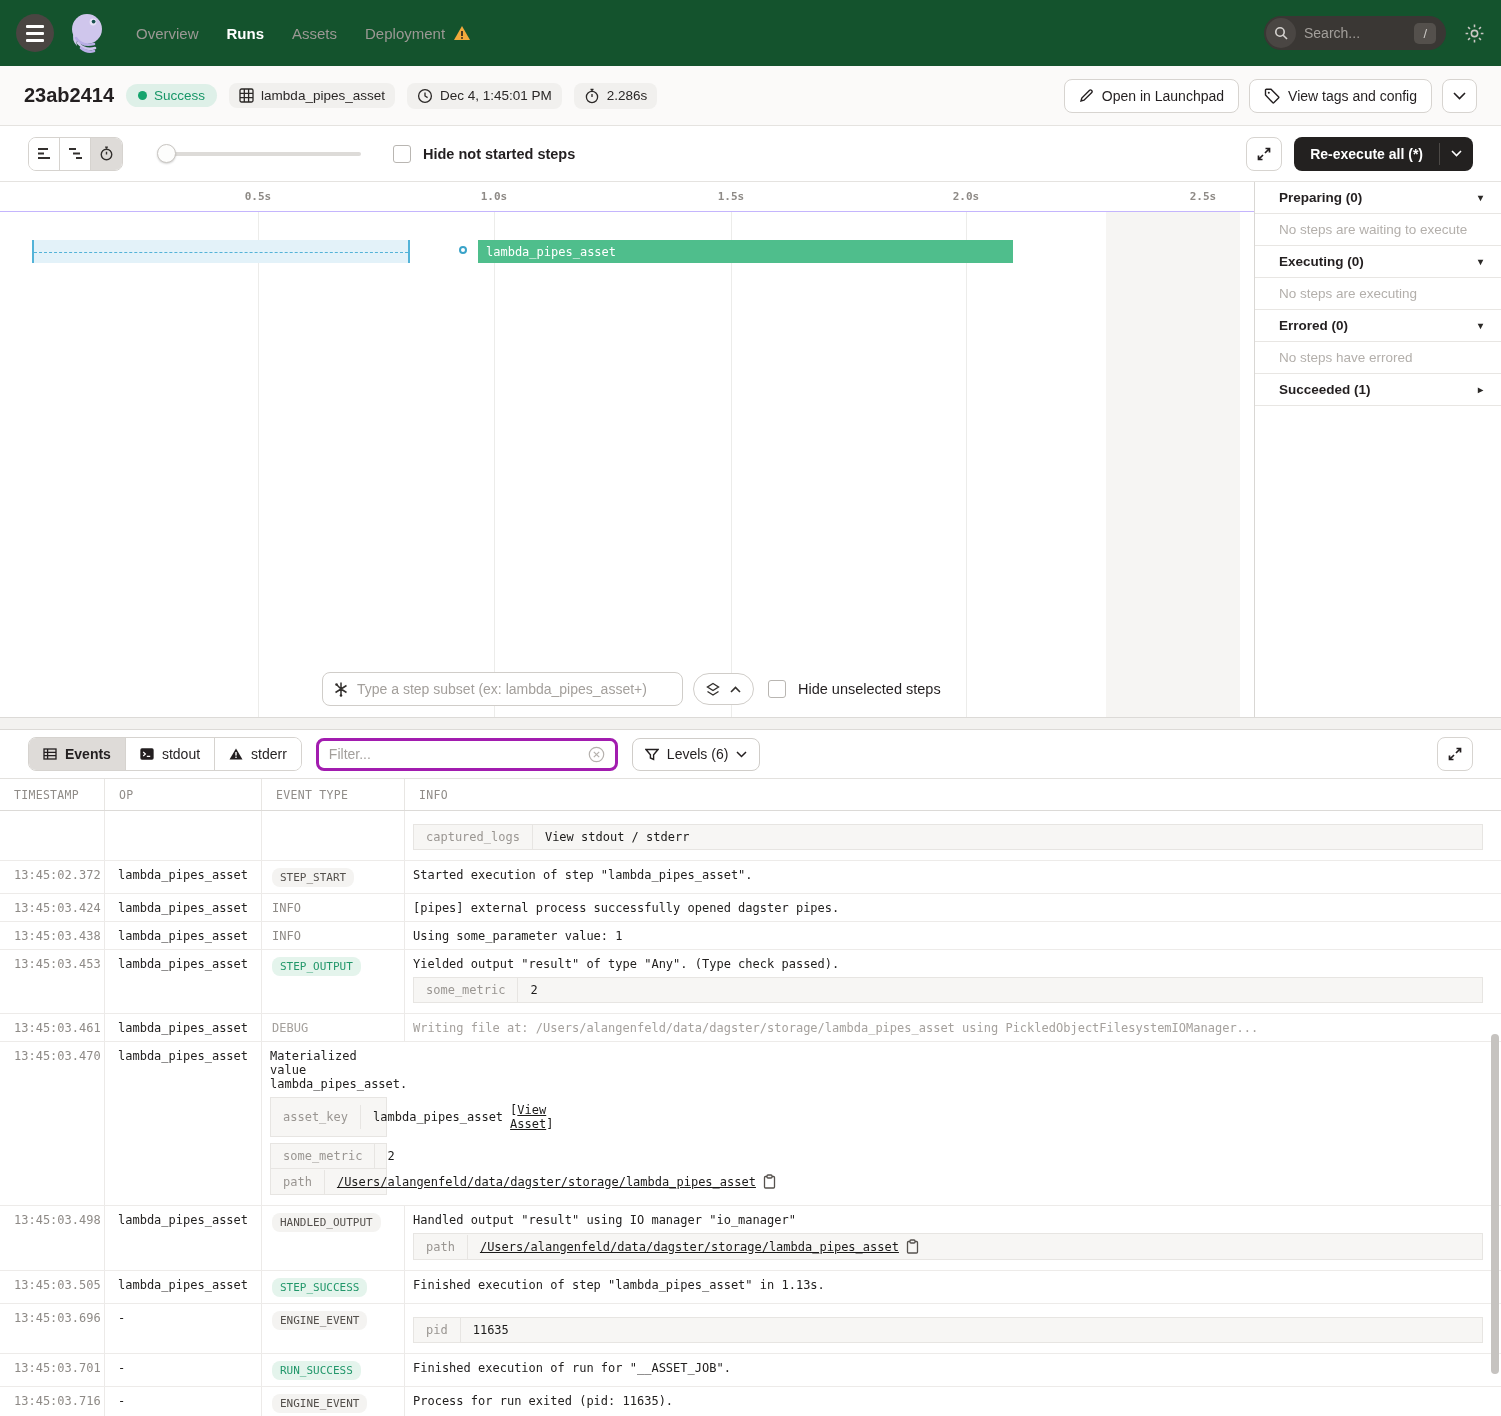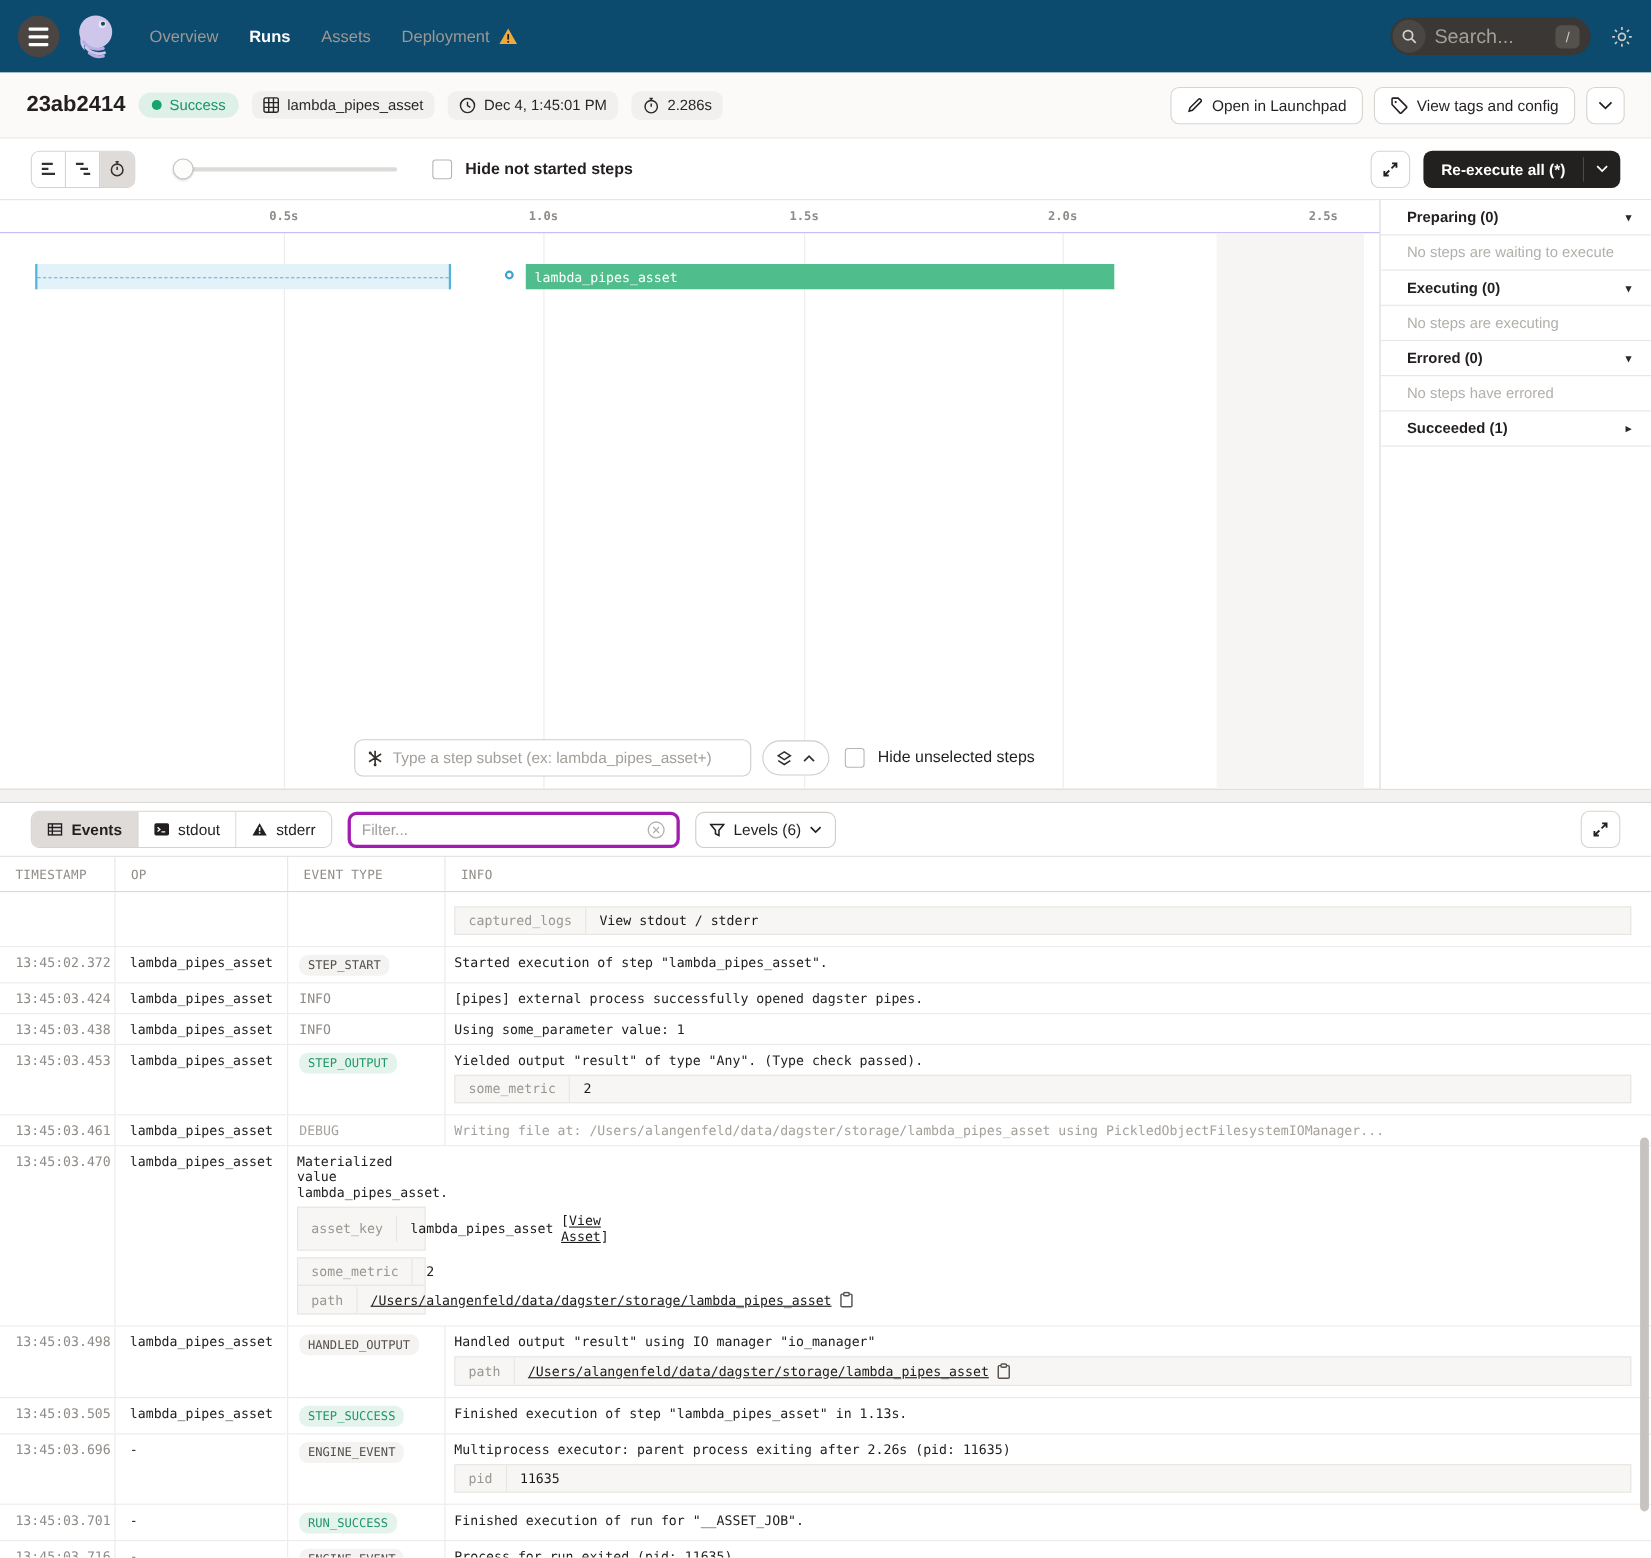--- a/index.html
+++ b/index.html
@@ -2,32 +2,32 @@
 <html><head>
 <meta charset="utf-8">
 <style>
   * { margin:0; padding:0; box-sizing:border-box; }
   html,body { width:1501px; height:1416px; overflow:hidden; background:#fff;
     font-family:"Liberation Sans", sans-serif; color:#231f20; }
   .mono { font-family:"DejaVu Sans Mono", monospace; }
   svg { display:block; }
 
   
-  .topnav { height:66px; background:#0c4a6e; display:flex; align-items:center; padding:0 16px; }
+  .topnav { height:66px; background:#14532d; display:flex; align-items:center; padding:0 16px; }
   .hamburger { width:38px; height:38px; border-radius:50%; background:#4a4542; display:flex; flex-direction:column;
     align-items:center; justify-content:center; gap:4px; cursor:pointer; margin-right:10px; }
   .hamburger span { display:block; width:18px; height:3px; background:#fff; border-radius:1px; }
   .logo { width:44px; height:46px; margin-right:28px; }
   .navlinks { display:flex; gap:28px; align-items:center; }
   .navlink { font-size:15px; color:#9b9894; cursor:pointer; display:flex; align-items:center; gap:8px; }
   .navlink.active { color:#fff; font-weight:bold; }
   .nav-right { margin-left:auto; display:flex; align-items:center; gap:18px; }
   .searchpill { width:182px; height:34px; border-radius:17px; background:#3a3734; display:flex; align-items:center; padding:2px; }
   .search-circ { width:30px; height:30px; border-radius:50%; background:#4a4643; display:flex; align-items:center; justify-content:center; color:#d6d3d0; }
-  .searchpill input { flex:1; background:transparent; border:none; outline:none; color:#b7b3af; font-size:18px; padding:0 8px; width:80px; }
+  .searchpill input { flex:1; background:transparent; border:none; outline:none; color:#b7b3af; font-size:14px; padding:0 8px; width:80px; }
   .slashkey { background:#54504c; color:#ccc9c6; border-radius:5px; font-size:13px; padding:3px 9px; margin-right:8px; }
   .gearbtn { color:#cac7c4; cursor:pointer; }
 
   
   .runheader { height:60px; background:#fbfaf9; border-bottom:1px solid #e5e3e0; display:flex; align-items:center; padding:0 24px; gap:12px; }
   .runid { font-size:20px; font-weight:bold; }
   .statusbadge { display:flex; align-items:center; gap:7px; background:#def0e8; border-radius:12px; padding:4px 12px; font-size:13.5px; color:#179667; }
   .statusdot { width:9px; height:9px; border-radius:50%; background:#15a46d; }
   .tagpill { display:flex; align-items:center; gap:7px; background:#f1f0ee; border-radius:8px; padding:5px 10px; font-size:13.5px; color:#2a2726; }
   .hdr-right { margin-left:auto; display:flex; align-items:center; gap:10px; }
@@ -552,21 +552,20 @@
         <div class="lcell et"><span class="badge green">STEP_SUCCESS</span></div>
         <div class="lcell info">
           <div>Finished execution of step "lambda_pipes_asset" in 1.13s.</div>
         </div>
       </div>
       <div class="log-grid log-row">
         <div class="lcell">13:45:03.696</div>
         <div class="lcell op">-</div>
         <div class="lcell et"><span class="badge gray">ENGINE_EVENT</span></div>
         <div class="lcell info">
-          <div>Multiprocess executor: parent process exiting after 2.26s (pid: 11635)</div>
           <div class="meta-group">
             <div class="meta-row">
               <div class="meta-key">pid</div>
               <div class="meta-val">11635</div>
             </div>
           </div>
         </div>
       </div>
       <div class="log-grid log-row">
         <div class="lcell">13:45:03.701</div>

